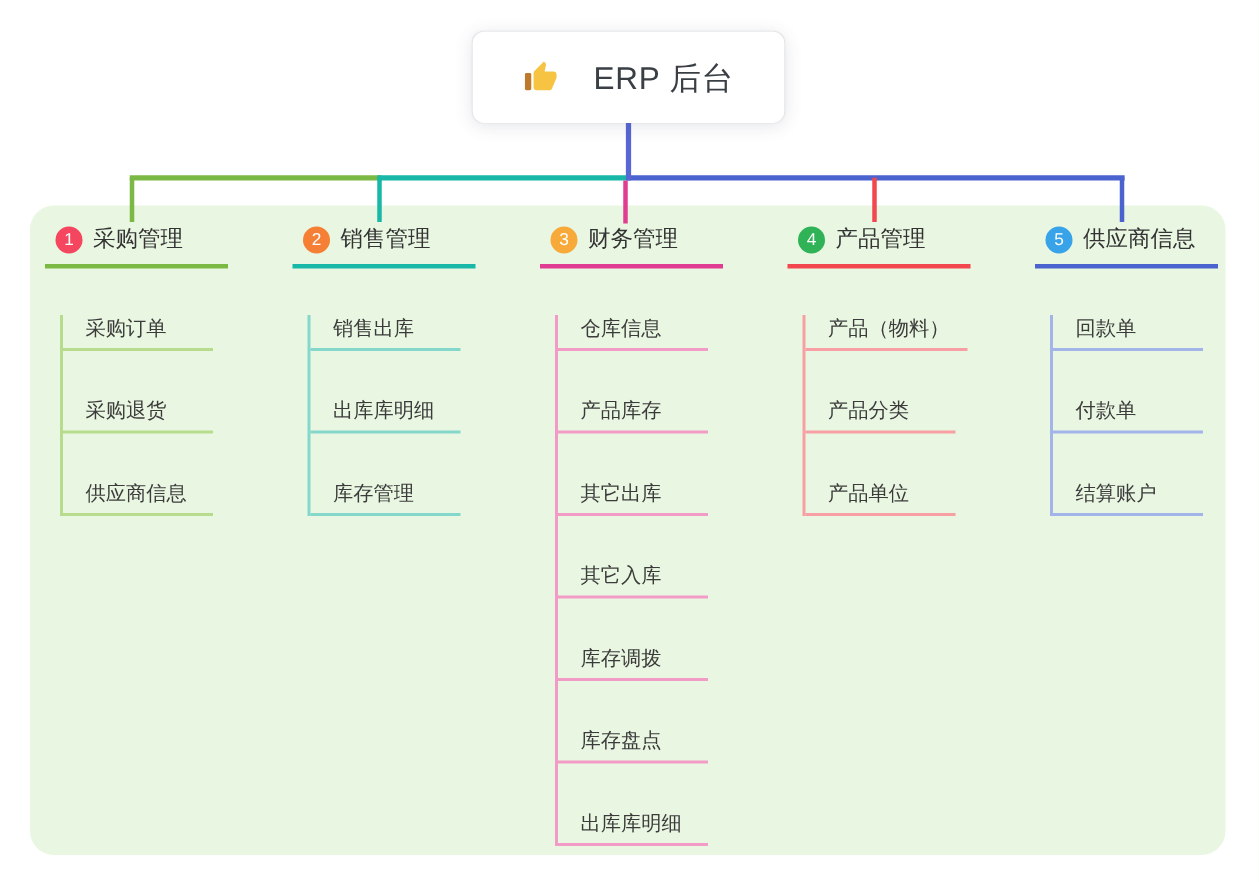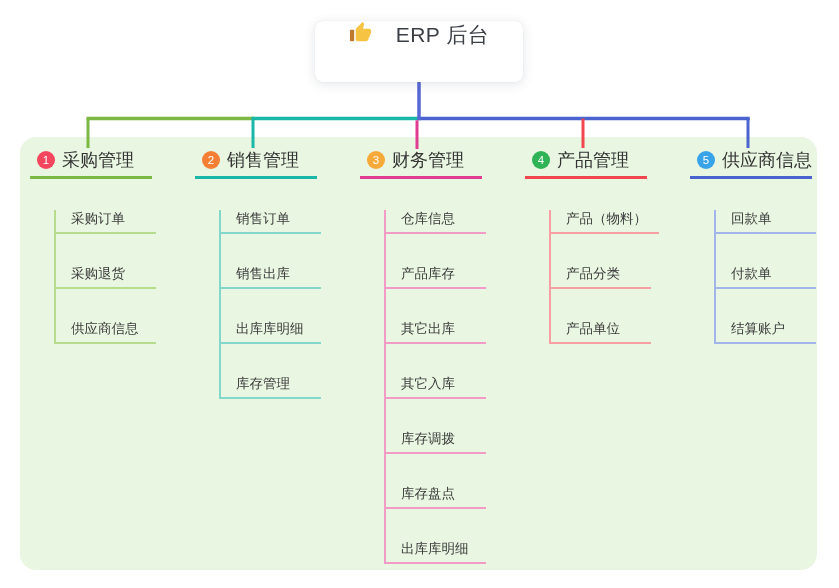--- a/index.html
+++ b/index.html
@@ -9,21 +9,21 @@
     background:#fff;
   }
   
   #connector-svg { position:absolute; left:0; top:0; z-index:2; }
 
   
   .root-card {
     position:absolute; left:315px; top:21px; width:208px; height:61px;
     background:#fff; border-radius:8px; z-index:3;
     box-shadow:0 2px 12px rgba(60,70,90,.14), 0 0 1px rgba(60,70,90,.18);
-    display:flex; align-items:flex-start; justify-content:center; gap:24px;
+    display:flex; align-items:center; justify-content:center; gap:24px;
     cursor:default;
   }
   .root-label { font-size:21px; color:#3a3f45; letter-spacing:.5px; }
   .thumb-icon { width:23px; height:23px; display:block; }
 
   
   .panel {
     position:absolute; left:20px; top:137px; width:797px; height:433px;
     border-radius:16px; z-index:0;
   }
@@ -33,22 +33,22 @@
   .branch-header {
     display:flex; align-items:center; gap:7px;
     width:122px; box-sizing:border-box;
     padding:0 0 6px 7px;
     border-bottom:3px solid var(--line);
   }
   .badge {
     flex:0 0 auto; width:18px; height:18px; border-radius:50%;
     color:#fff; font-size:11.5px; line-height:18px; text-align:center;
   }
-  .branch-label { font-size:18px; color:#333; line-height:20px; white-space:nowrap; }
-  .children { margin-left:24px; border-left:2px solid var(--cline); }
+  .branch-label { font-size:15px; color:#333; line-height:20px; white-space:nowrap; }
+  .children { margin-left:10px; border-left:2px solid var(--cline); }
   .child {
     margin-top:31px;
     padding:0 12px 5px 15px;
     border-bottom:2px solid var(--cline);
     width:fit-content; min-width:100px; box-sizing:border-box;
     font-size:13.5px; line-height:17px; color:#3b3b3b; white-space:nowrap;
   }
 </style>
 </head>
 <body>
@@ -87,21 +87,20 @@
         <div class="child">采购退货</div>
         <div class="child">供应商信息</div>
       </div>
   </div>
     <div class="branch" style="left: 195px; --line: #18b7a8; --cline: #83d7cb;">
     <div class="branch-header">
       <span class="badge" style="background: rgb(245, 128, 53);">2</span>
       <span class="branch-label">销售管理</span>
     </div>
     <div class="children">
-        <div class="child">销售订单</div>
         <div class="child">销售出库</div>
         <div class="child">出库库明细</div>
         <div class="child">库存管理</div>
       </div>
   </div>
     <div class="branch" style="left: 360px; --line: #e03d92; --cline: #f29bc7;">
     <div class="branch-header">
       <span class="badge" style="background: rgb(247, 169, 58);">3</span>
       <span class="branch-label">财务管理</span>
     </div>

